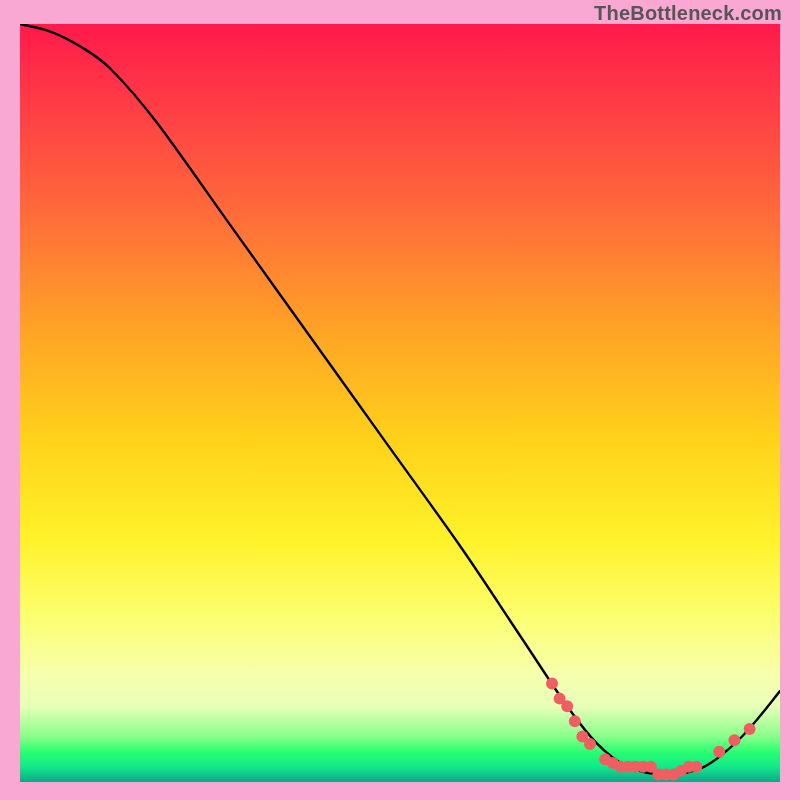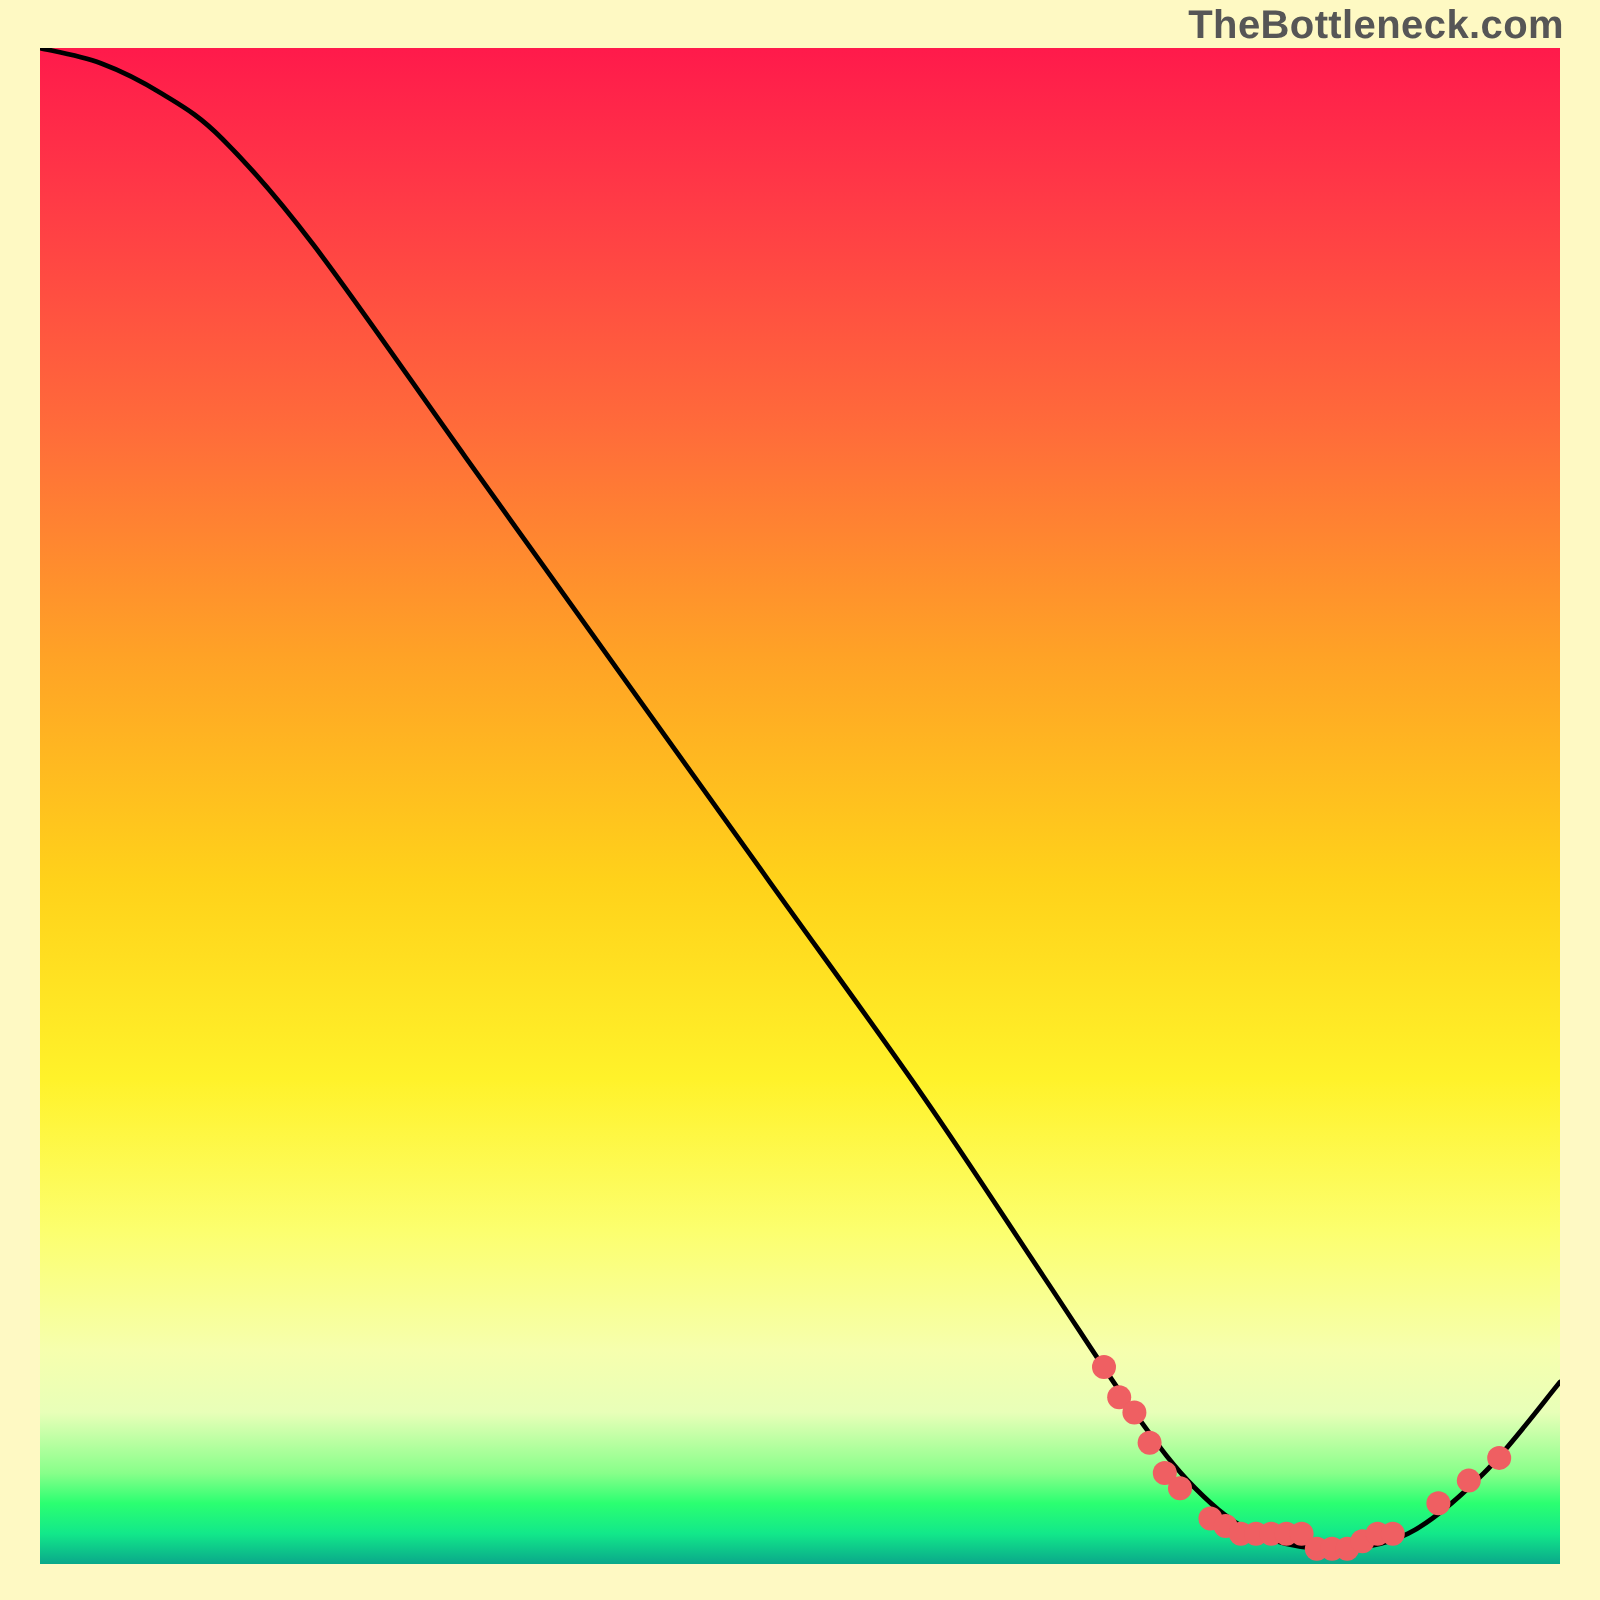--- a/index.html
+++ b/index.html
@@ -7,21 +7,21 @@
     padding: 0;
     width: 800px;
     height: 800px;
     background: #000;
     overflow: hidden;
   }
   .stage {
     position: relative;
     width: 800px;
     height: 800px;
-    background: #fef9c3;
+    background: #f9a8d4;
   }
   .plot-area {
     position: absolute;
     left: 20px;
     top: 24px;
     width: 760px;
     height: 758px;
     
     background: linear-gradient(
       to bottom,

